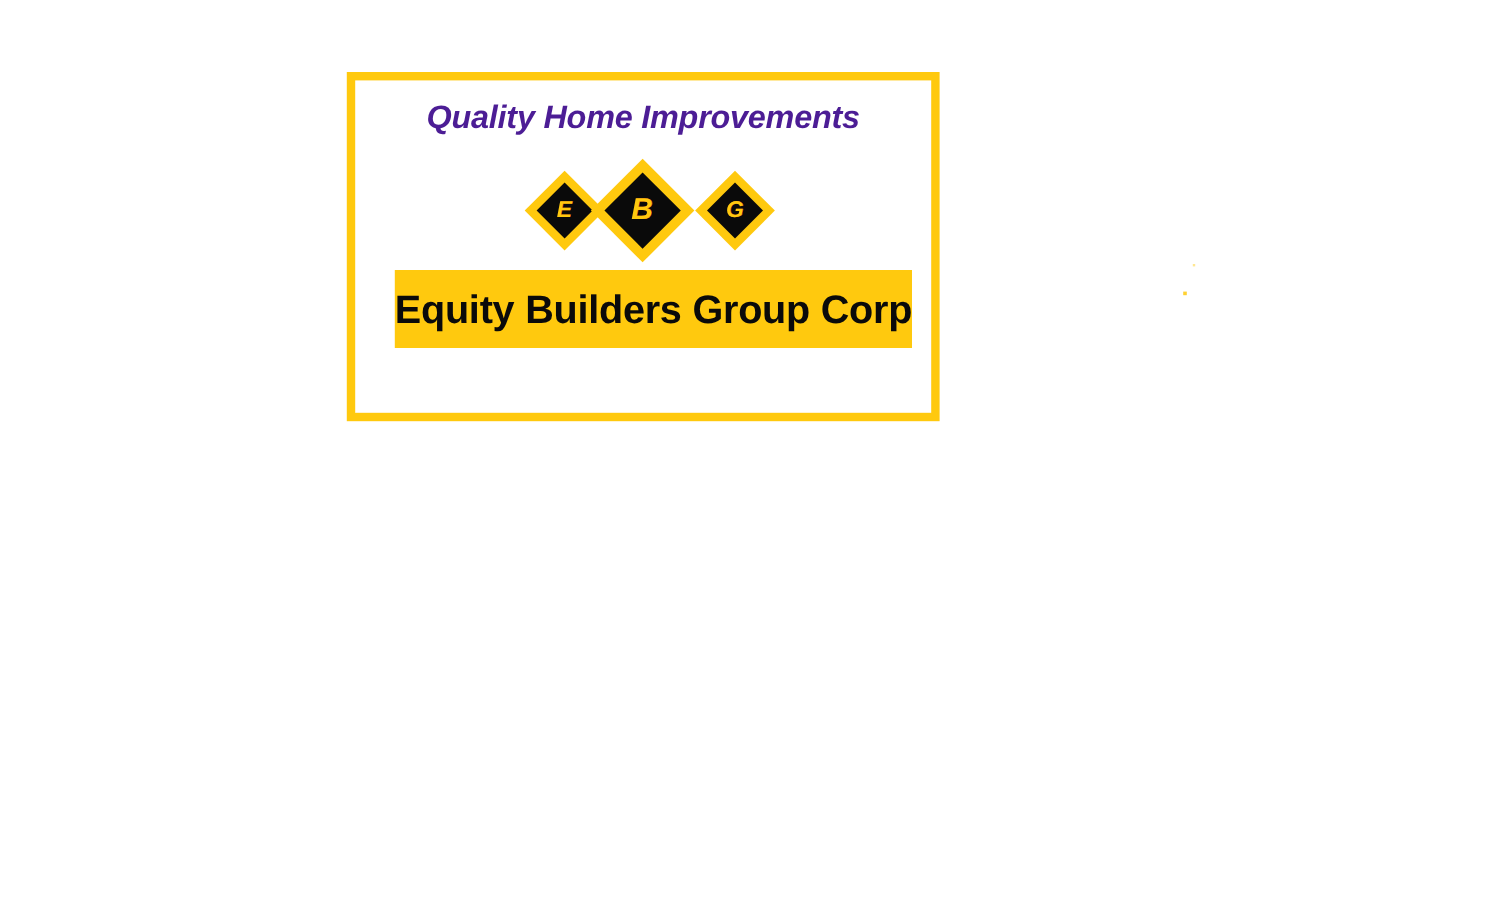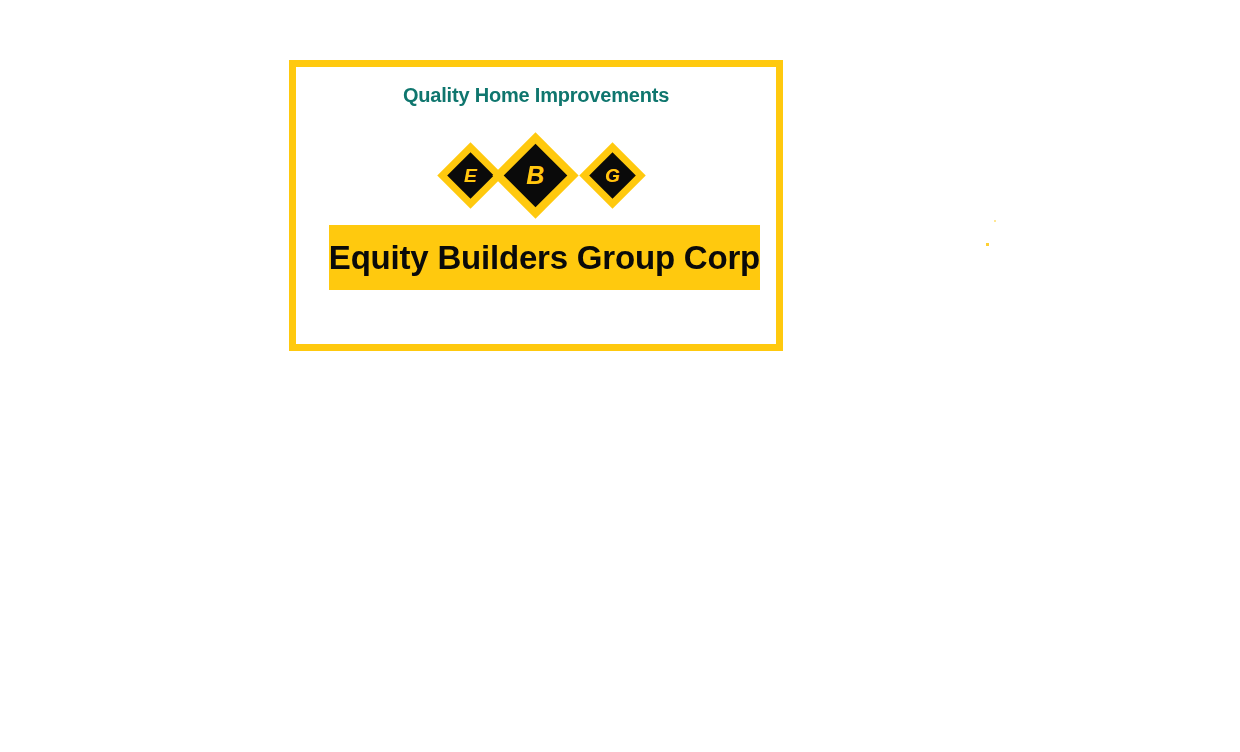--- a/index.html
+++ b/index.html
@@ -29,26 +29,27 @@
     border: 7px solid #FFC90E;
   }
 
   
   #headline {
     position: absolute;
     left: 0;
     top: 18px;
     width: 100%;
     text-align: center;
-    font-size: 20px;
+    font-size: 27px;
     font-weight: bold;
-    color: #0f766e;
+    color: #4c1d95;
     letter-spacing: -0.2px;
     line-height: 1;
     white-space: nowrap;
+    font-style: italic;
   }
 
   
   #emblem-row {
     position: absolute;
     left: 0;
     top: 62px;
     width: 100%;
     height: 92px;
   }
@@ -104,21 +105,21 @@
   
   #name-bar {
     position: absolute;
     left: 33px;
     top: 158px;
     width: 431px;
     height: 65px;
     background: #FFC90E;
     display: flex;
     align-items: center;
-    justify-content: flex-end;
+    justify-content: flex-start;
   }
   #company-name {
     font-size: 33px;
     font-weight: bold;
     color: #0a0a0a;
     letter-spacing: -0.2px;
     line-height: 1;
     white-space: nowrap;
   }
 

